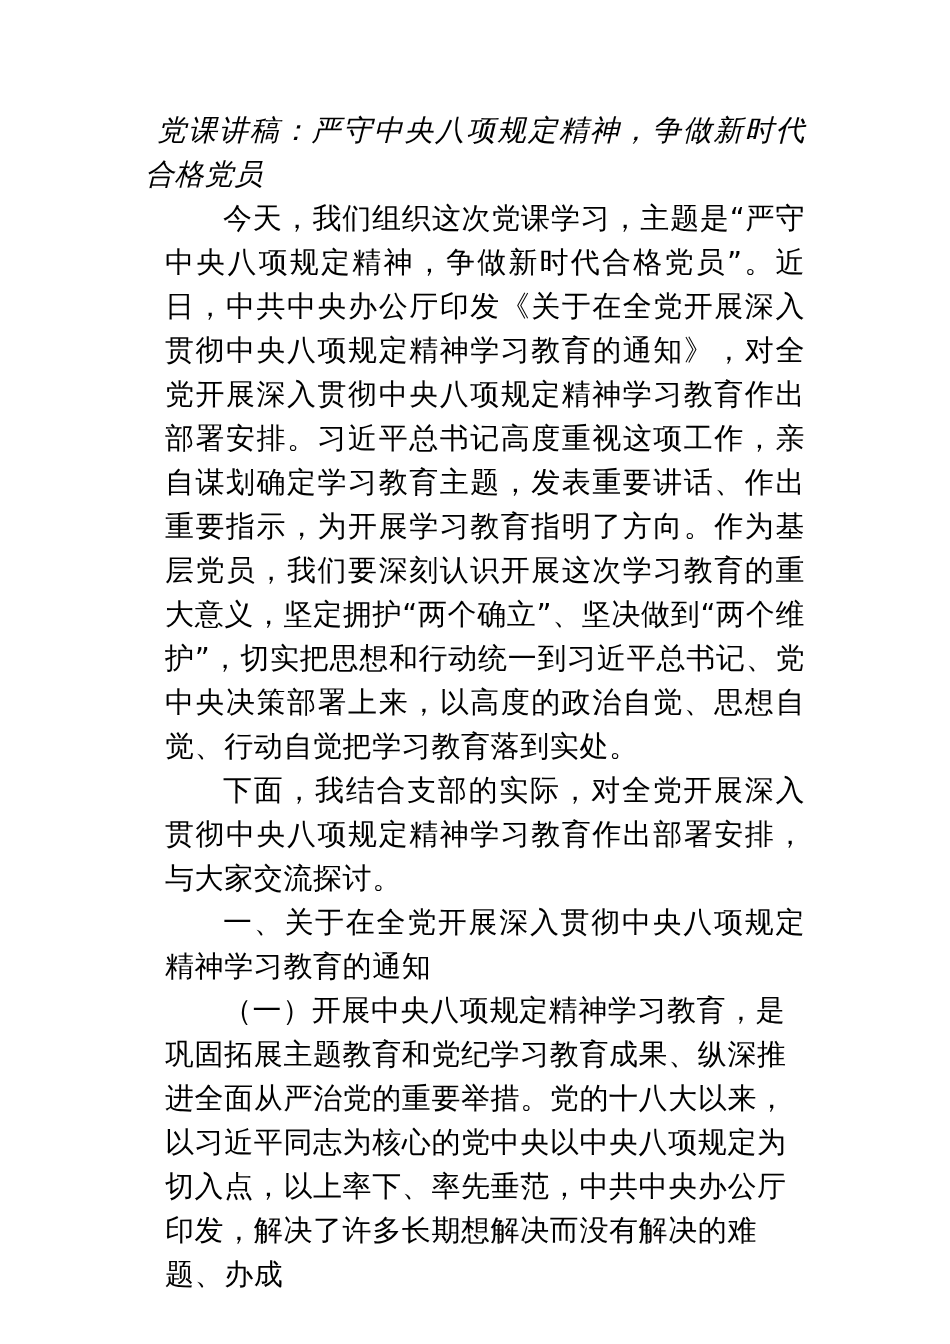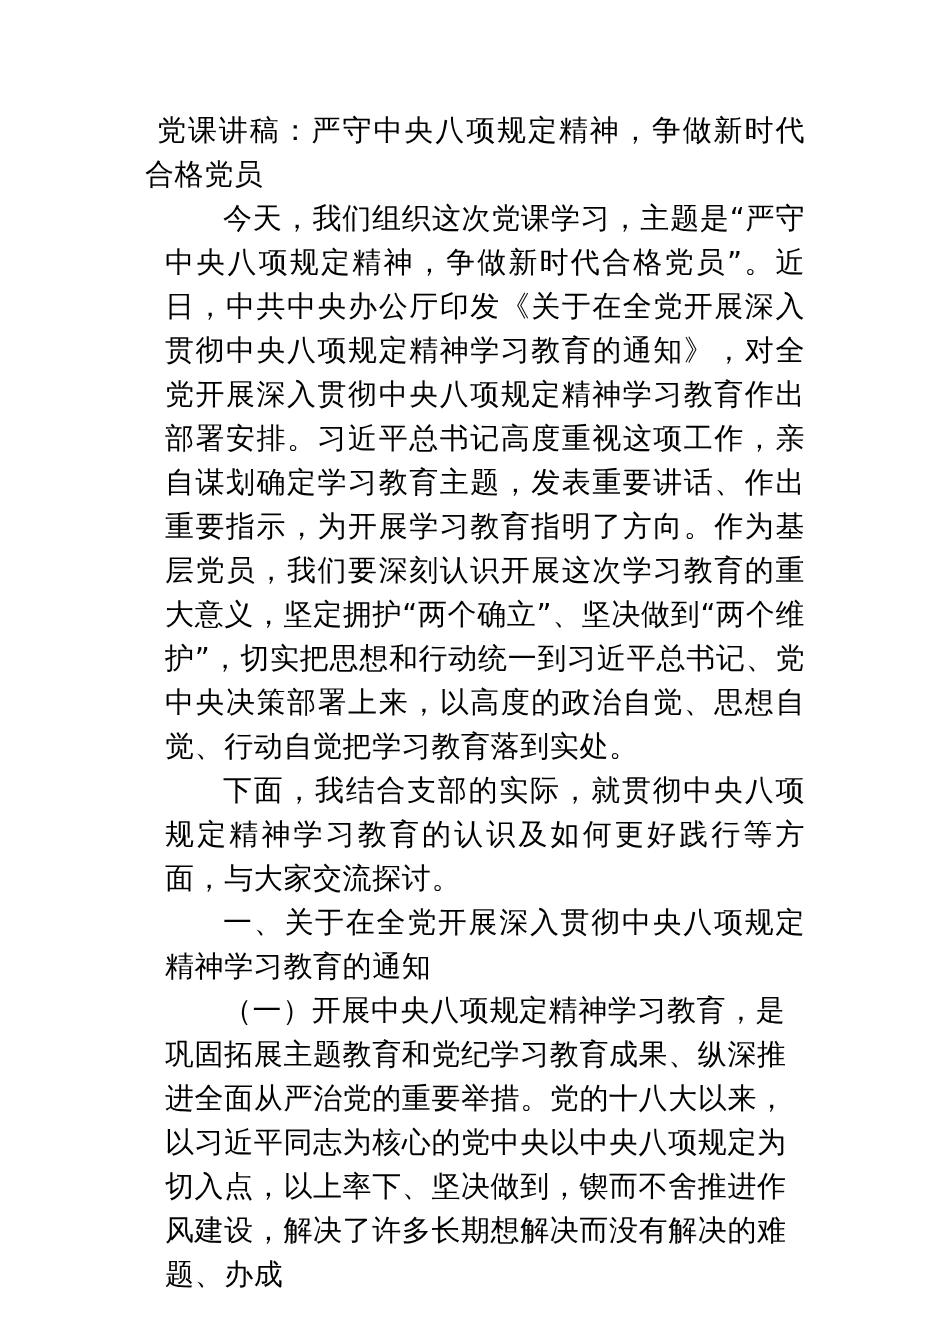--- a/index.html
+++ b/index.html
@@ -38,20 +38,21 @@
     text-align: justify;
     text-justify: inter-character;
     word-break: break-all;
     white-space: normal;
     margin: 0;
   }
 
   
   .doc-title {
     text-indent: 12px;
+    font-style: italic;
   }
 
   
   .salutation {
     text-indent: 58px;
   }
 
   
   .para-indent {
     text-indent: 58px;
@@ -66,20 +67,20 @@
 <body>
 
 <div class="page">
   <div class="doc-body">
 
     <p class="doc-line doc-title">党课讲稿：严守中央八项规定精神，争做新时代合格党员</p>
 
 
     <p class="doc-para para-indent">今天，我们组织这次党课学习，主题是“严守中央八项规定精神，争做新时代合格党员”。近日，中共中央办公厅印发《关于在全党开展深入贯彻中央八项规定精神学习教育的通知》，对全党开展深入贯彻中央八项规定精神学习教育作出部署安排。习近平总书记高度重视这项工作，亲自谋划确定学习教育主题，发表重要讲话、作出重要指示，为开展学习教育指明了方向。作为基层党员，我们要深刻认识开展这次学习教育的重大意义，坚定拥护“两个确立”、坚决做到“两个维护”，切实把思想和行动统一到习近平总书记、党中央决策部署上来，以高度的政治自觉、思想自觉、行动自觉把学习教育落到实处。</p>
 
-    <p class="doc-para para-indent">下面，我结合支部的实际，就贯彻中央八项规定精神学习教育的认识及如何更好践行等方面，与大家交流探讨。</p>
+    <p class="doc-para para-indent">下面，我结合支部的实际，对全党开展深入贯彻中央八项规定精神学习教育作出部署安排，与大家交流探讨。</p>
 
     <p class="doc-para para-indent">一、关于在全党开展深入贯彻中央八项规定精神学习教育的通知</p>
 
-    <p class="doc-para para-indent last-line">（一）开展中央八项规定精神学习教育，是巩固拓展主题教育和党纪学习教育成果、纵深推进全面从严治党的重要举措。党的十八大以来，以习近平同志为核心的党中央以中央八项规定为切入点，以上率下、坚决做到，锲而不舍推进作风建设，解决了许多长期想解决而没有解决的难题、办成</p>
+    <p class="doc-para para-indent last-line">（一）开展中央八项规定精神学习教育，是巩固拓展主题教育和党纪学习教育成果、纵深推进全面从严治党的重要举措。党的十八大以来，以习近平同志为核心的党中央以中央八项规定为切入点，以上率下、率先垂范，中共中央办公厅印发，解决了许多长期想解决而没有解决的难题、办成</p>
 
   </div>
 </div>
 
 </body></html>

